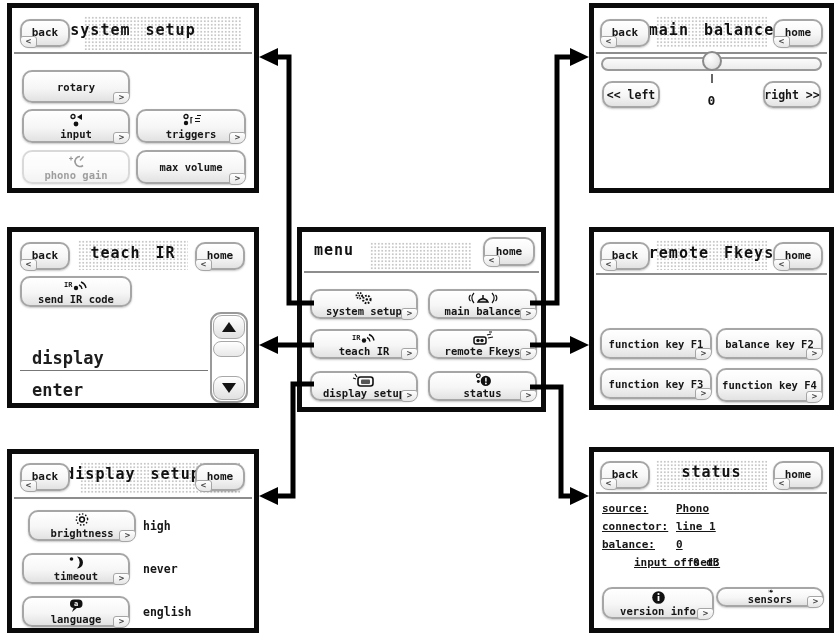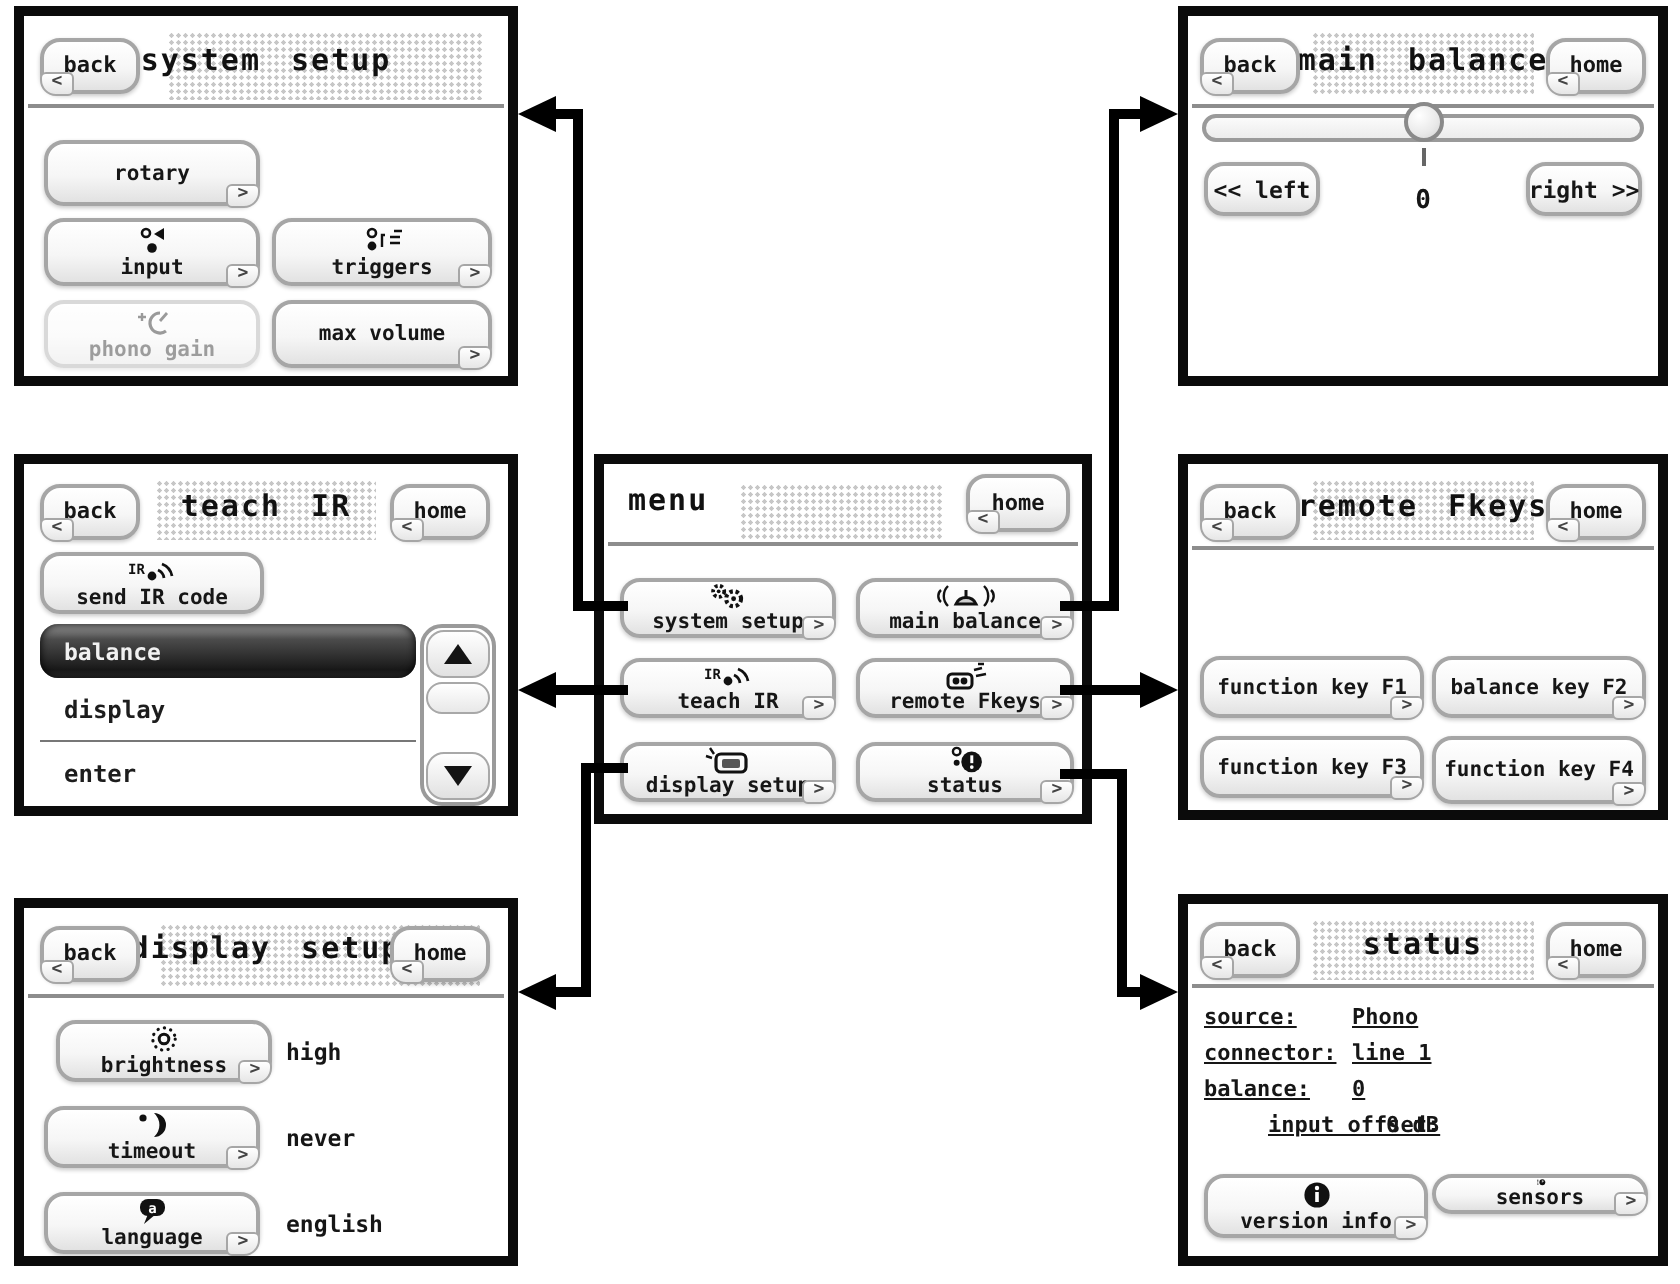--- a/index.html
+++ b/index.html
@@ -26,21 +26,21 @@
   .ctab.l{left:-2px;bottom:-3px;border-radius:3px 3px 3px 8px;}
   .ctab.r{right:-2px;bottom:-3px;border-radius:3px 3px 8px 3px;}
   .btn.disabled{opacity:.42;}
   .icn{display:block;height:15px;margin-bottom:0px;}
   .val{position:absolute;font-size:11.5px;font-weight:bold;white-space:nowrap;}
   
   .sel{position:absolute;box-sizing:border-box;border-radius:9px;display:flex;align-items:center;
        padding-left:12px;font-size:11.5px;font-weight:bold;color:#f1f1f1;z-index:3;
        background:linear-gradient(180deg,#9b9b9b 0%,#4c4c4c 28%,#181818 85%,#303030 100%);
        box-shadow:inset 0 0 4px #000;}
-  .li{position:absolute;font-size:12px;font-weight:bold;color:#1d1d1d;z-index:3;text-align:center;}
+  .li{position:absolute;font-size:17px;font-weight:bold;color:#1d1d1d;z-index:3;text-align:center;}
   .listrule{position:absolute;border-top:1.5px solid #777;z-index:3;}
   .sbar{position:absolute;box-sizing:border-box;border:2px solid #9a9a9a;border-radius:11px;background:#fff;z-index:3;}
   .sbtn{position:absolute;left:1px;right:1px;height:24px;box-sizing:border-box;border:1px solid #a8a8a8;
         background:linear-gradient(#fff,#e1e1e1);border-radius:9px;display:flex;align-items:center;justify-content:center;}
   .sbtn.up{top:1px;} .sbtn.down{bottom:1px;}
   .sthumb{position:absolute;left:1px;right:1px;top:27px;height:16px;box-sizing:border-box;
           border:1px solid #a8a8a8;background:linear-gradient(#fff,#e8e8e8);border-radius:8px;}
   .tri-up{width:0;height:0;border-left:7px solid transparent;border-right:7px solid transparent;border-bottom:10px solid #141414;}
   .tri-down{width:0;height:0;border-left:7px solid transparent;border-right:7px solid transparent;border-top:10px solid #141414;}
   
@@ -162,21 +162,20 @@
     </div>
     <div class="btn" style="left:8px;top:44px;width:112px;height:31px;">
       <svg class="icn" width="26" height="13" viewBox="0 0 26 13">
         <text x="1" y="8" font-size="7" font-weight="bold" fill="#111" font-family="DejaVu Sans Mono,monospace">IR</text>
         <circle cx="13" cy="9" r="2.2" fill="#111"></circle>
         <path d="M16,6 A5,5 0 0,1 19,10" fill="none" stroke="#111" stroke-width="1.4"></path>
         <path d="M18,3 A8,8 0 0,1 23,9" fill="none" stroke="#111" stroke-width="1.4"></path>
       </svg>
       <span class="lbl">send IR code</span>
     </div>
-    <div class="sel" style="left:8px;top:80px;width:188px;height:27px;">balance</div>
     <div class="li" style="left:20px;top:116px;">display</div>
     <div class="listrule" style="left:8px;width:188px;top:138px;"></div>
     <div class="li" style="left:20px;top:148px;">enter</div>
     <div class="sbar" style="left:198px;top:80px;width:38px;height:91px;">
       <div class="sbtn up">
           <div class="tri-up"></div>
         </div>
       <div class="sthumb"></div>
       <div class="sbtn down">
           <div class="tri-down"></div>

